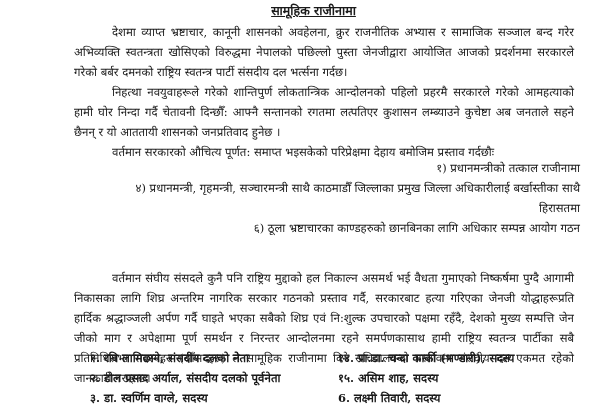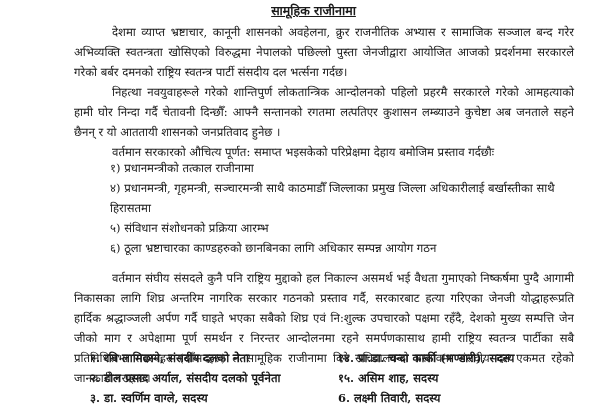--- a/index.html
+++ b/index.html
@@ -14,21 +14,21 @@
       position: absolute; top: 2px; left: 0; width: 606px; text-align: center;
       font-weight: bold; font-size: 12.5px;
     }
     .title span { text-decoration: underline; margin-left: 21px; }
     .para {
       position: absolute; left: 74px; width: 500px;
       line-height: 20px; text-align: justify; margin: 0;
     }
     .para.indent { text-indent: 38px; }
     .list { position: absolute; left: 110px; width: 470px; margin: 0; padding: 0; list-style: none; }
-    .list li { line-height: 20px; }
+    .list li { line-height: 20px; text-align: right; }
     .list li .cont { display: block; padding-left: 12px; }
     .members { position: absolute; top: 348px; left: 90px; width: 480px; }
     .mcol { position: absolute; top: 0; }
     .mcol div { line-height: 20px; white-space: nowrap; font-weight: bold; }
     .mcol.left { left: 0; }
     .mcol.right { left: 248px; }
   </style>
 </head>
 <body>
 
@@ -37,21 +37,20 @@
     <span>सामूहिक राजीनामा</span>
   </div>
 
   <p class="para indent" style="top:22px;">देशमा व्याप्त भ्रष्टाचार, कानूनी शासनको अवहेलना, क्रुर राजनीतिक अभ्यास र सामाजिक सञ्जाल बन्द गरेर अभिव्यक्ति स्वतन्त्रता खोसिएको विरुद्धमा नेपालको पछिल्लो पुस्ता जेनजीद्वारा आयोजित आजको प्रदर्शनमा सरकारले गरेको बर्बर दमनको राष्ट्रिय स्वतन्त्र पार्टी संसदीय दल भर्त्सना गर्दछ।</p>
   <p class="para indent" style="top:82px;">निहत्था नवयुवाहरूले गरेको शान्तिपुर्ण लोकतान्त्रिक आन्दोलनको पहिलो प्रहरमै सरकारले गरेको आमहत्याको हामी घोर निन्दा गर्दै चेतावनी दिन्छौँ: आफ्नै सन्तानको रगतमा लत्पतिएर कुशासन लम्ब्याउने कुचेष्टा अब जनताले सहने छैनन् र यो आततायी शासनको जनप्रतिवाद हुनेछ ।</p>
   <p class="para indent" style="top:142px;">वर्तमान सरकारको औचित्य पूर्णत: समाप्त भइसकेको परिप्रेक्षमा देहाय बमोजिम प्रस्ताव गर्दछौः</p>
 
   <ul class="list" style="top:158px;">
     <li><span>१)</span> <span>प्रधानमन्त्रीको तत्काल राजीनामा</span></li>
     <li><span>४)</span> <span>प्रधानमन्त्री, गृहमन्त्री, सञ्चारमन्त्री साथै काठमाडौँ जिल्लाका प्रमुख जिल्ला अधिकारीलाई बर्खास्तीका साथै हिरासतमा</span></li>
-    <li><span>५)</span> <span>संविधान संशोधनको प्रक्रिया आरम्भ</span></li>
     <li><span>६)</span> <span>ठूला भ्रष्टाचारका काण्डहरुको छानबिनका लागि अधिकार सम्पन्न आयोग गठन</span></li>
   </ul>
 
   <p class="para indent" style="top:268px;">वर्तमान संघीय संसदले कुनै पनि राष्ट्रिय मुद्दाको हल निकाल्न असमर्थ भई वैधता गुमाएको निष्कर्षमा पुग्दै आगामी निकासका लागि शिघ्र अन्तरिम नागरिक सरकार गठनको प्रस्ताव गर्दै, सरकारबाट हत्या गरिएका जेनजी योद्धाहरूप्रति हार्दिक श्रद्धाञ्जली अर्पण गर्दै घाइते भएका सबैको शिघ्र एवं नि:शुल्क उपचारको पक्षमा रहँदै, देशको मुख्य सम्पत्ति जेन जीको माग र अपेक्षामा पूर्ण समर्थन र निरन्तर आन्दोलनमा रहने समर्पणकासाथ हामी राष्ट्रिय स्वतन्त्र पार्टीका सबै प्रतिनिधिसभा सदस्यहरु (साँसदहरु) ले सामूहिक राजीनामा दिने सचिवालयको प्रस्तावमा संसदीय दल एकमत रहेको जानकारी गराइन्छ।</p>
 
   <div class="members">
     <div class="mcol left">
       <div>१. रवि लामिछाने, संसदीय दलको नेता</div>
       <div>२. डोल प्रसाद अर्याल, संसदीय दलको पूर्वनेता</div>
       <div>३. डा. स्वर्णिम वाग्ले, सदस्य</div>

